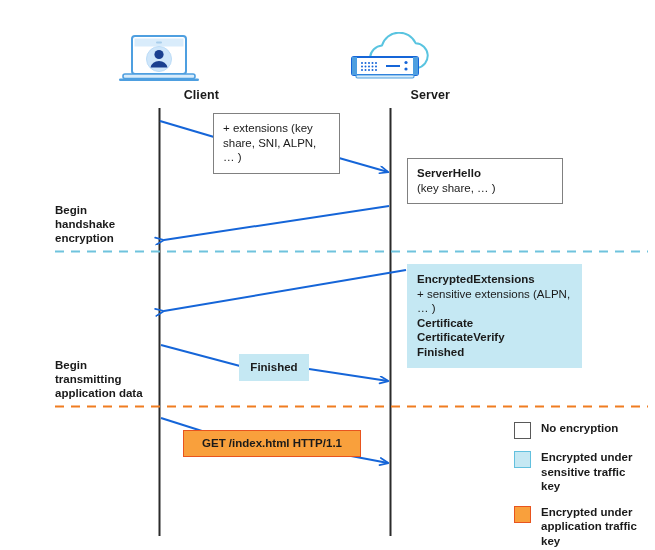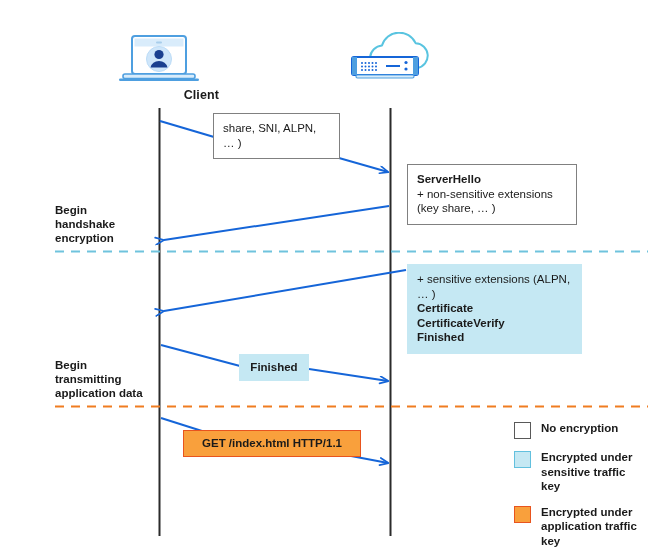--- a/index.html
+++ b/index.html
@@ -73,21 +73,21 @@
   .box-handshake {
     background: #c5e8f3;
     border: 1px solid #c5e8f3;
   }
   .box-app {
     background: #f9a03c;
     border: 1.5px solid #e8541e;
   }
 
   #box-clienthello { left: 213px; top: 113px; width: 127px; }
-  #box-serverhello { left: 407px; top: 158px; width: 170px; margin-top: 6px; }
+  #box-serverhello { left: 407px; top: 158px; width: 156px; }
   #box-encrypted-extensions { left: 407px; top: 264px; width: 175px; }
   #box-finished {
     left: 239px; top: 354px; width: 70px;
     text-align: center;
     font-weight: bold;
     padding: 5px 6px;
     font-size: 11.5px;
   }
   #box-get {
     left: 183px; top: 430px; width: 178px;
@@ -231,45 +231,47 @@
             <circle cx="42.5" cy="38" r="1"></circle>
           <circle cx="46" cy="38" r="1"></circle>
         </g>
         <line x1="56" y1="34" x2="70" y2="34" stroke="#1565d8" stroke-width="2"></line>
         <circle cx="76" cy="30.5" r="1.6" fill="#1565d8"></circle>
         <circle cx="76" cy="37" r="1.6" fill="#1565d8"></circle>
 
         <rect x="26" y="43" width="58" height="3" rx="1.5" fill="#d9ecfb" stroke="#4e9fe0" stroke-width="1.2"></rect>
       </svg>
     </div>
+    <div class="endpoint-label">Server</div>
   </div>
 
   <div class="stage-label" id="stage-handshake">
     <span>Begin</span><br>
     <span>handshake</span><br>
     <span>encryption</span>
   </div>
 
   <div class="stage-label" id="stage-appdata">
     <span>Begin</span><br>
     <span>transmitting</span><br>
     <span>application data</span>
   </div>
 
   <div class="msgbox box-plain" id="box-clienthello">
+    <span class="line">+ extensions (key</span>
     <span class="line">share, SNI, ALPN, … )</span>
   </div>
 
   <div class="msgbox box-plain" id="box-serverhello">
     <span class="title">ServerHello</span>
-    <span class="line">+ non-sensitive extensions</span>
     <span class="line">(key share, … )</span>
   </div>
 
   <div class="msgbox box-handshake" id="box-encrypted-extensions">
+    <span class="title">EncryptedExtensions</span>
     <span class="line">+ sensitive extensions (ALPN, … )</span>
     <span class="line bold">Certificate</span>
     <span class="line bold">CertificateVerify</span>
     <span class="line bold">Finished</span>
   </div>
 
   <div class="msgbox box-handshake" id="box-finished">
     <span>Finished</span>
   </div>
 

